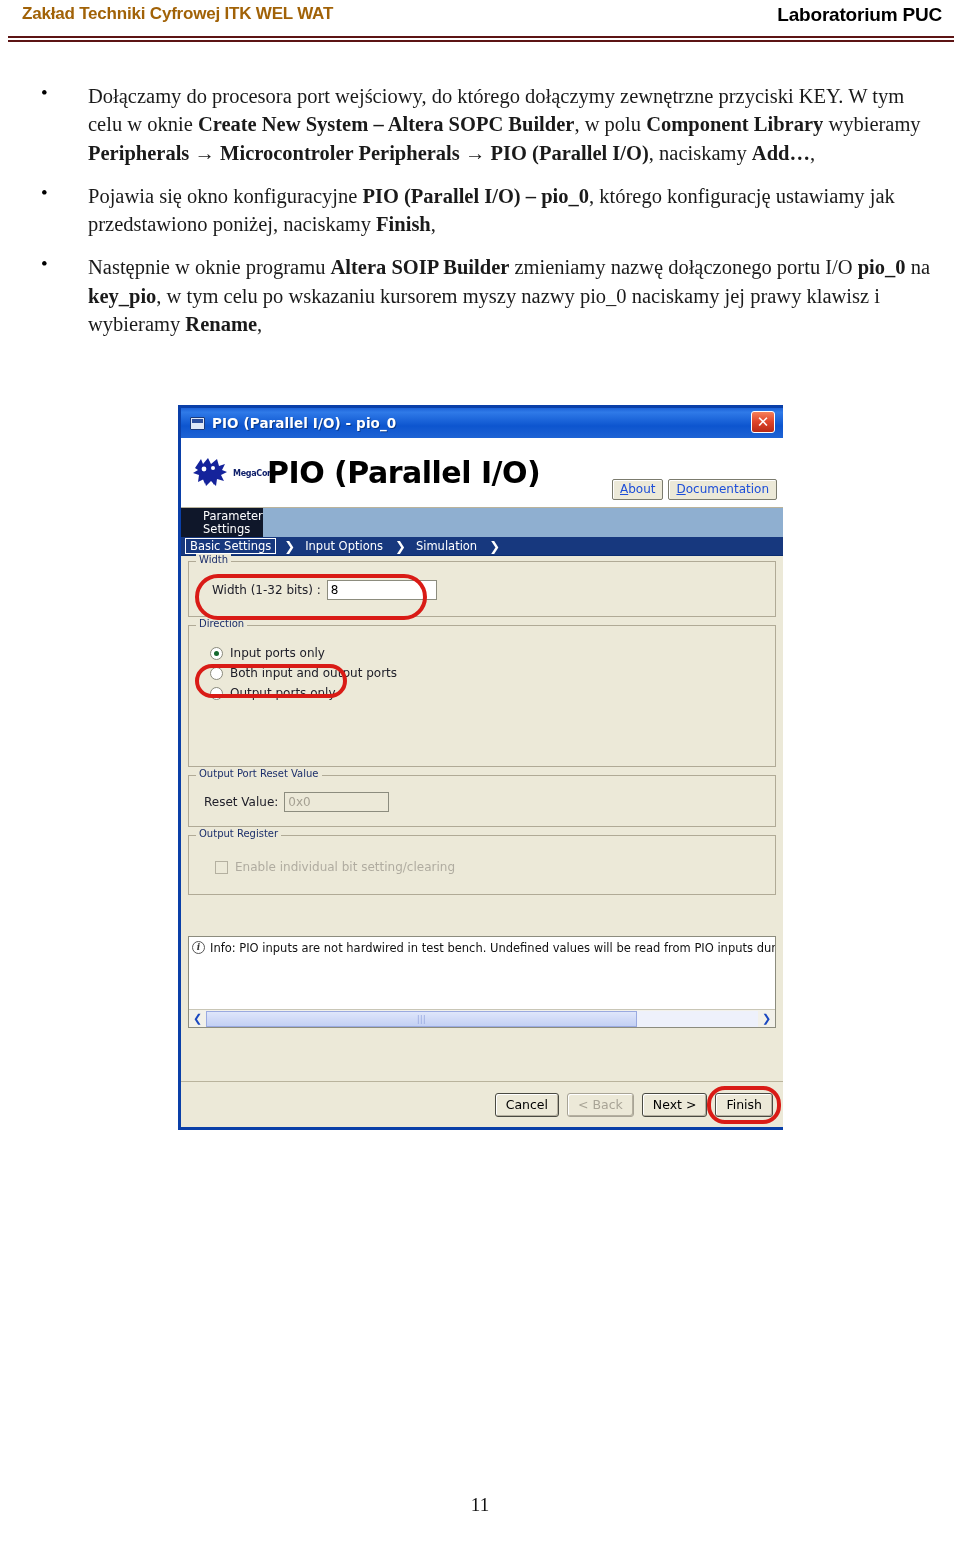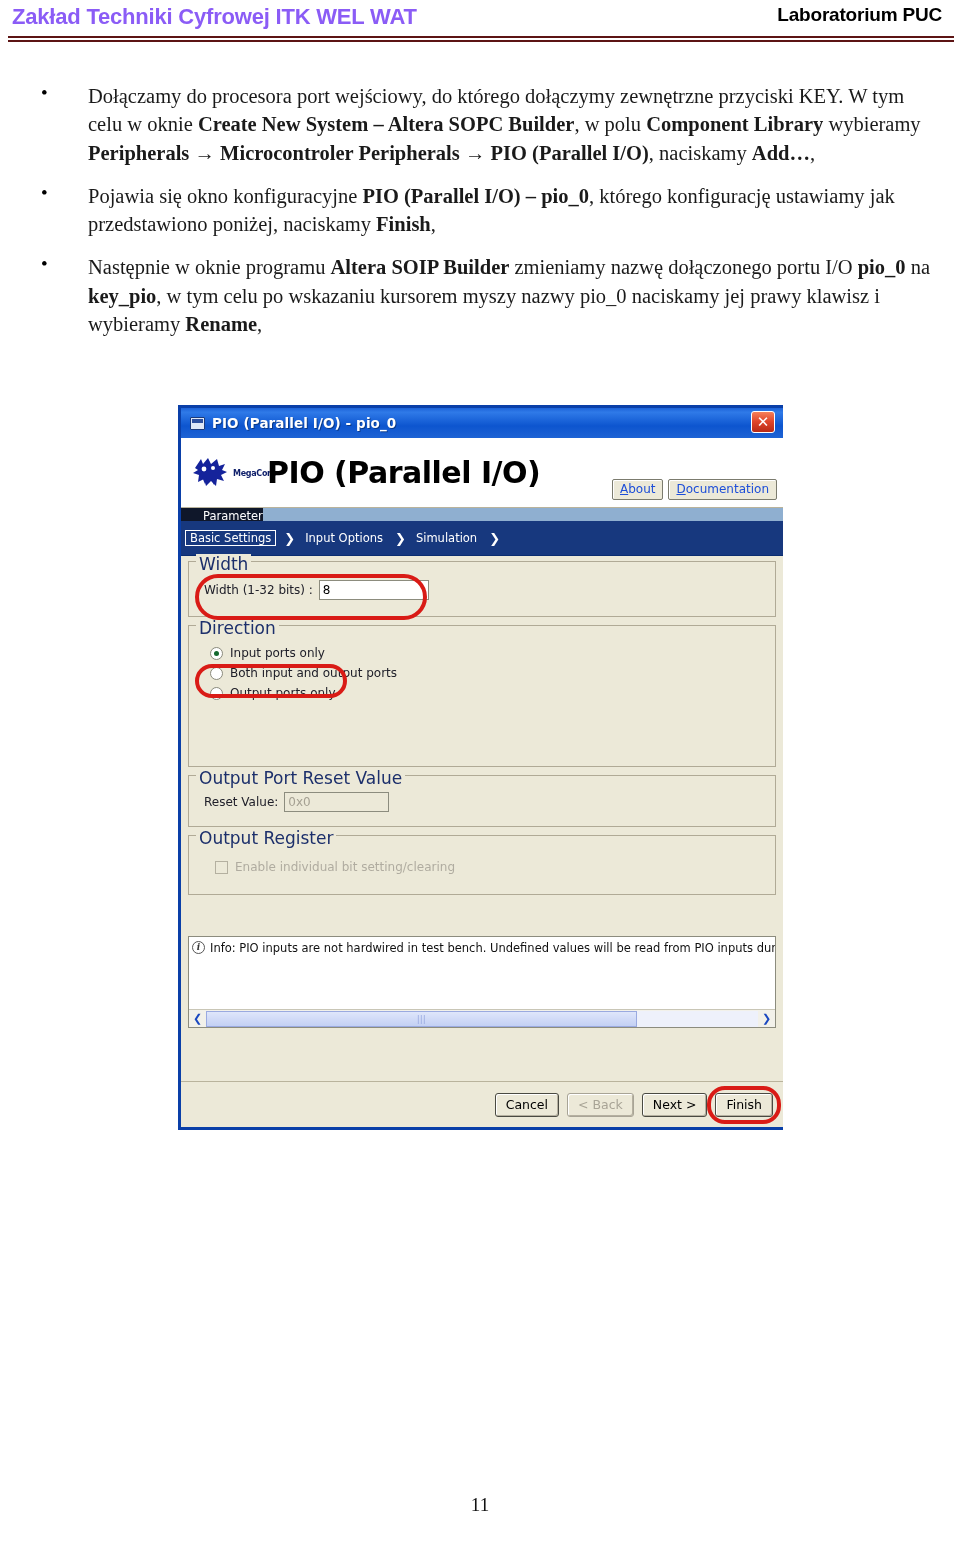--- a/index.html
+++ b/index.html
@@ -11,24 +11,24 @@
     color:#1a1a1a;
     position:relative;
     overflow:hidden;
   }
 
   
   .page-header {
     position:absolute; left:0; top:0; width:960px; height:46px;
   }
   .hdr-left {
-    position:absolute; left:12px; top:4px;
+    position:absolute; left:22px; top:4px;
     font-family:"Liberation Sans", sans-serif;
-    font-weight:bold; font-size:22px; letter-spacing:-0.2px;
-    color:#8b5cf6;
+    font-weight:bold; font-size:17px; letter-spacing:-0.2px;
+    color:#a16207;
     white-space:nowrap;
   }
   .hdr-right {
     position:absolute; right:18px; top:4px;
     font-family:"Liberation Sans", sans-serif;
     font-weight:bold; font-size:19px; letter-spacing:-0.2px;
     color:#000;
     white-space:nowrap;
   }
   .hdr-rule {
@@ -157,21 +157,21 @@
     position:absolute; left:0; top:0;
     width:82px; height:30px;
     background:#0f172a;
     color:#ffffff;
     font-size:11.5px; line-height:13px;
     font-family:"DejaVu Sans", sans-serif;
     padding:2px 0 0 22px;
     cursor:pointer;
   }
   .crumbbar {
-    position:absolute; left:0; bottom:0; width:100%; height:34px;
+    position:absolute; left:0; bottom:0; width:100%; height:18px;
     background:#17387e;
     display:flex; align-items:center;
   }
   .crumb {
     color:#ffffff; font-size:11.5px;
     font-family:"DejaVu Sans", sans-serif;
     padding:0 4px;
     white-space:nowrap;
     cursor:pointer;
   }
@@ -196,21 +196,21 @@
     border:1px solid #b0aa96;
     margin-bottom:8px;
     position:relative;
     padding:14px 8px 10px 8px;
     background:#ece9d8;
   }
   .group > legend, .grp-title {
     position:absolute; left:7px; top:-8px;
     background:#ece9d8;
     padding:0 3px;
-    font-size:17px; color:#1c2f6b;
+    font-size:10px; color:#1c2f6b;
     font-family:"DejaVu Sans", sans-serif;
   }
   .row { display:flex; align-items:center; }
   .lbl {
     font-size:12px; color:#20202a;
     font-family:"DejaVu Sans", sans-serif;
     margin-right:6px;
     white-space:nowrap;
   }
   .txtfield {
@@ -398,21 +398,21 @@
       <span class="chev">❯</span>
       <div class="crumb">Simulation</div>
       <span class="chev">❯</span>
     </div>
   </div>
 
   <div class="content">
 
     <div class="group" style="height:56px;">
       <div class="grp-title">Width</div>
-      <div class="row" style="margin-left:7px;margin-top:4px;">
+      <div class="row" style="margin-left:15px;margin-top:4px;">
         <span class="lbl">Width (1-32 bits) :</span>
         <div class="txtfield">8</div>
       </div>
       <div class="red-oval" style="left:6px; top:12px; width:232px; height:46px;"></div>
     </div>
 
     <div class="group" style="height:142px;">
       <div class="grp-title">Direction</div>
 
 

